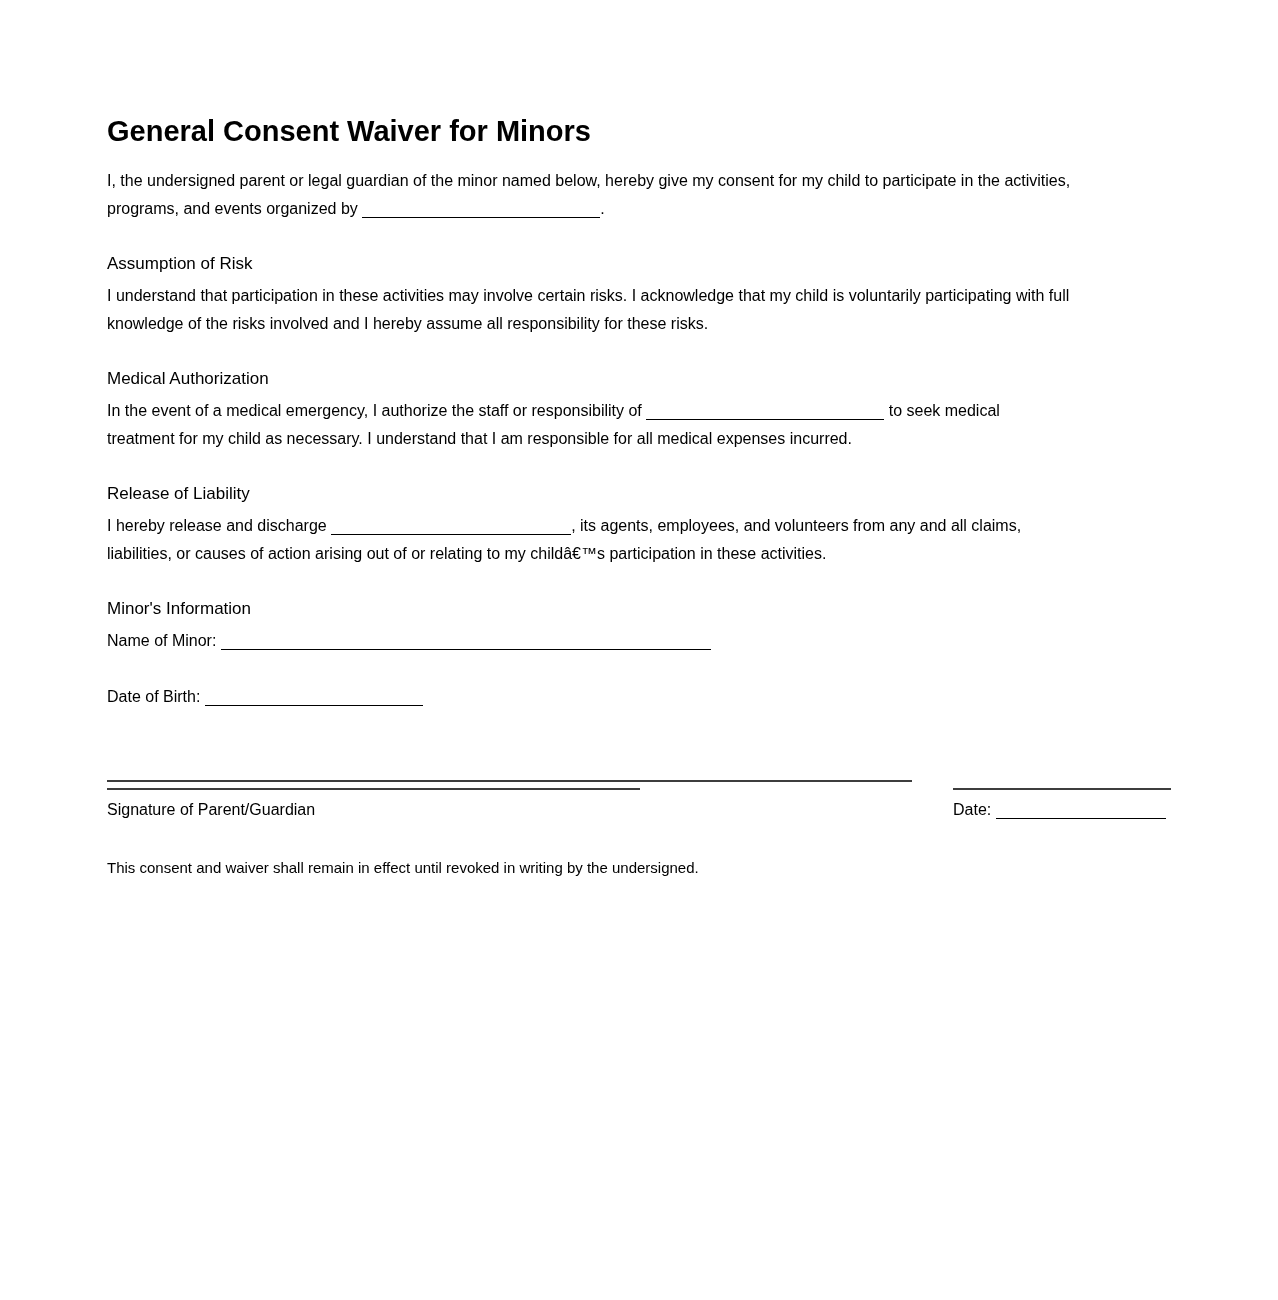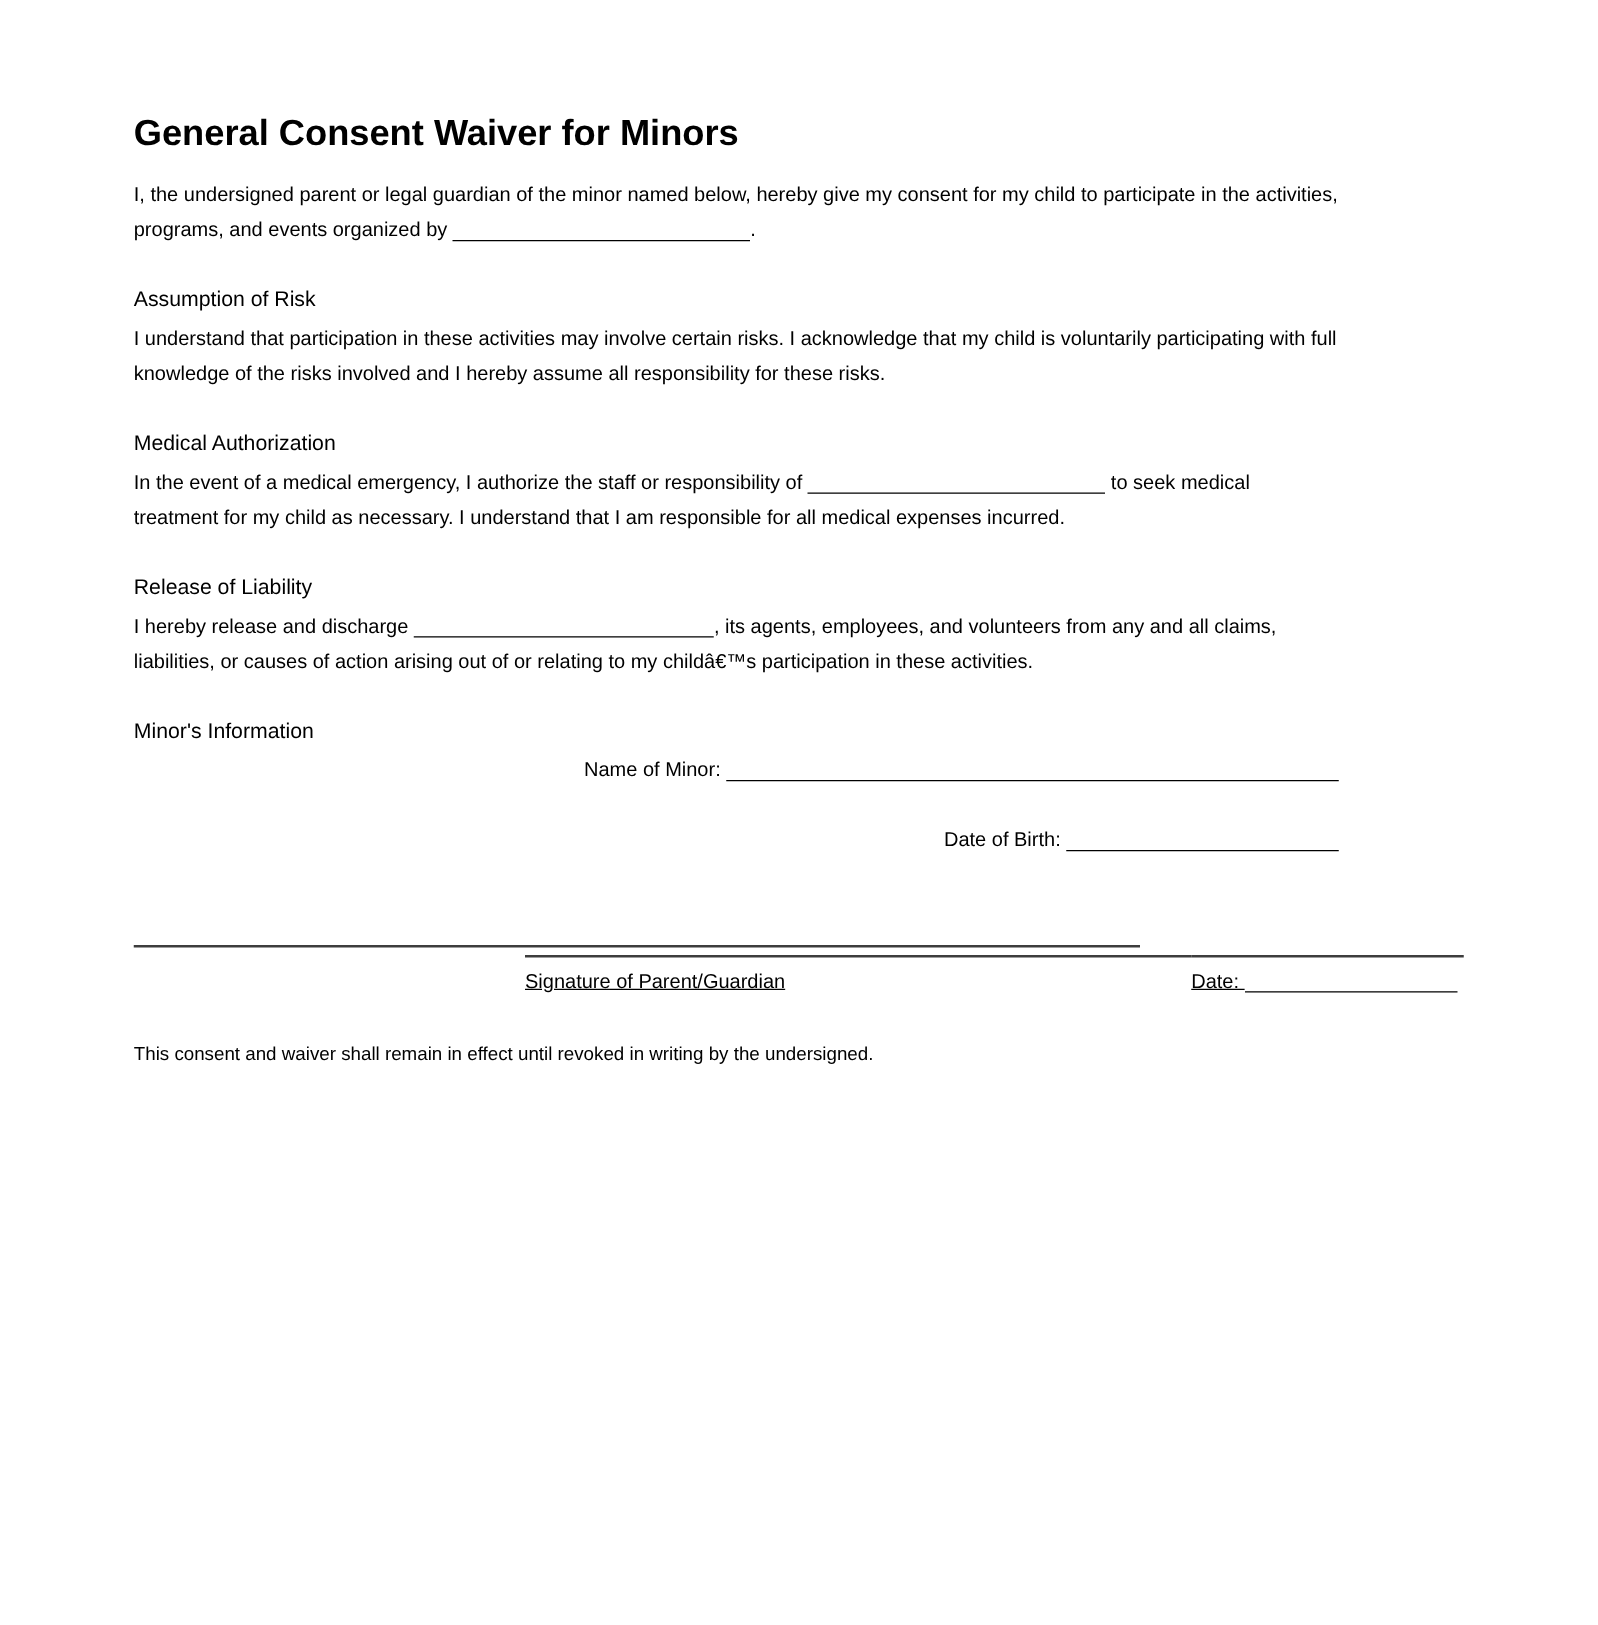--- a/index.html
+++ b/index.html
@@ -10,20 +10,21 @@
   }
   body {
     width: 1278px;
     height: 1300px;
     font-family: "Liberation Sans", sans-serif;
     color: #000000;
   }
   .page {
     width: 1178px;
     padding: 91px 107px 40px 107px;
+    margin-top: 24px;
   }
   .doc-title {
     font-size: 29px;
     line-height: 33px;
     font-weight: 700;
     margin: 0 0 19px 0;
     letter-spacing: 0;
   }
   .body-par {
     font-size: 16px;
@@ -33,21 +34,20 @@
   .section-heading {
     font-size: 17px;
     line-height: 22px;
     font-weight: 400;
     margin: 30px 0 7px 0;
   }
   .field-par {
     font-size: 16px;
     line-height: 28px;
     margin: 0 0 28px 0;
-    text-align: right;
   }
   .field-par.last { margin-bottom: 0; }
   .blank {
     display: inline-block;
     height: 12px;
     border-bottom: 1.5px solid #000000;
     vertical-align: -4px;
   }
   .blank-org  { width: 238px; }
   .blank-med  { width: 238px; }
@@ -63,22 +63,21 @@
   .sig-line-a { width: 805px; }
   .sig-label {
     font-size: 16px;
     line-height: 28px;
     margin-top: 6px;
   }
   .sig-row {
     margin-top: 6px;
     width: 1064px;
     display: flex;
-    justify-content: flex-end;
-    text-decoration: underline;
+    justify-content: space-between;
   }
   .sig-col-left  { width: 533px; }
   .sig-col-right { width: 218px; }
   .footer-note {
     font-size: 15px;
     line-height: 24px;
     margin: 32px 0 0 0;
   }
 </style>
 </head>

